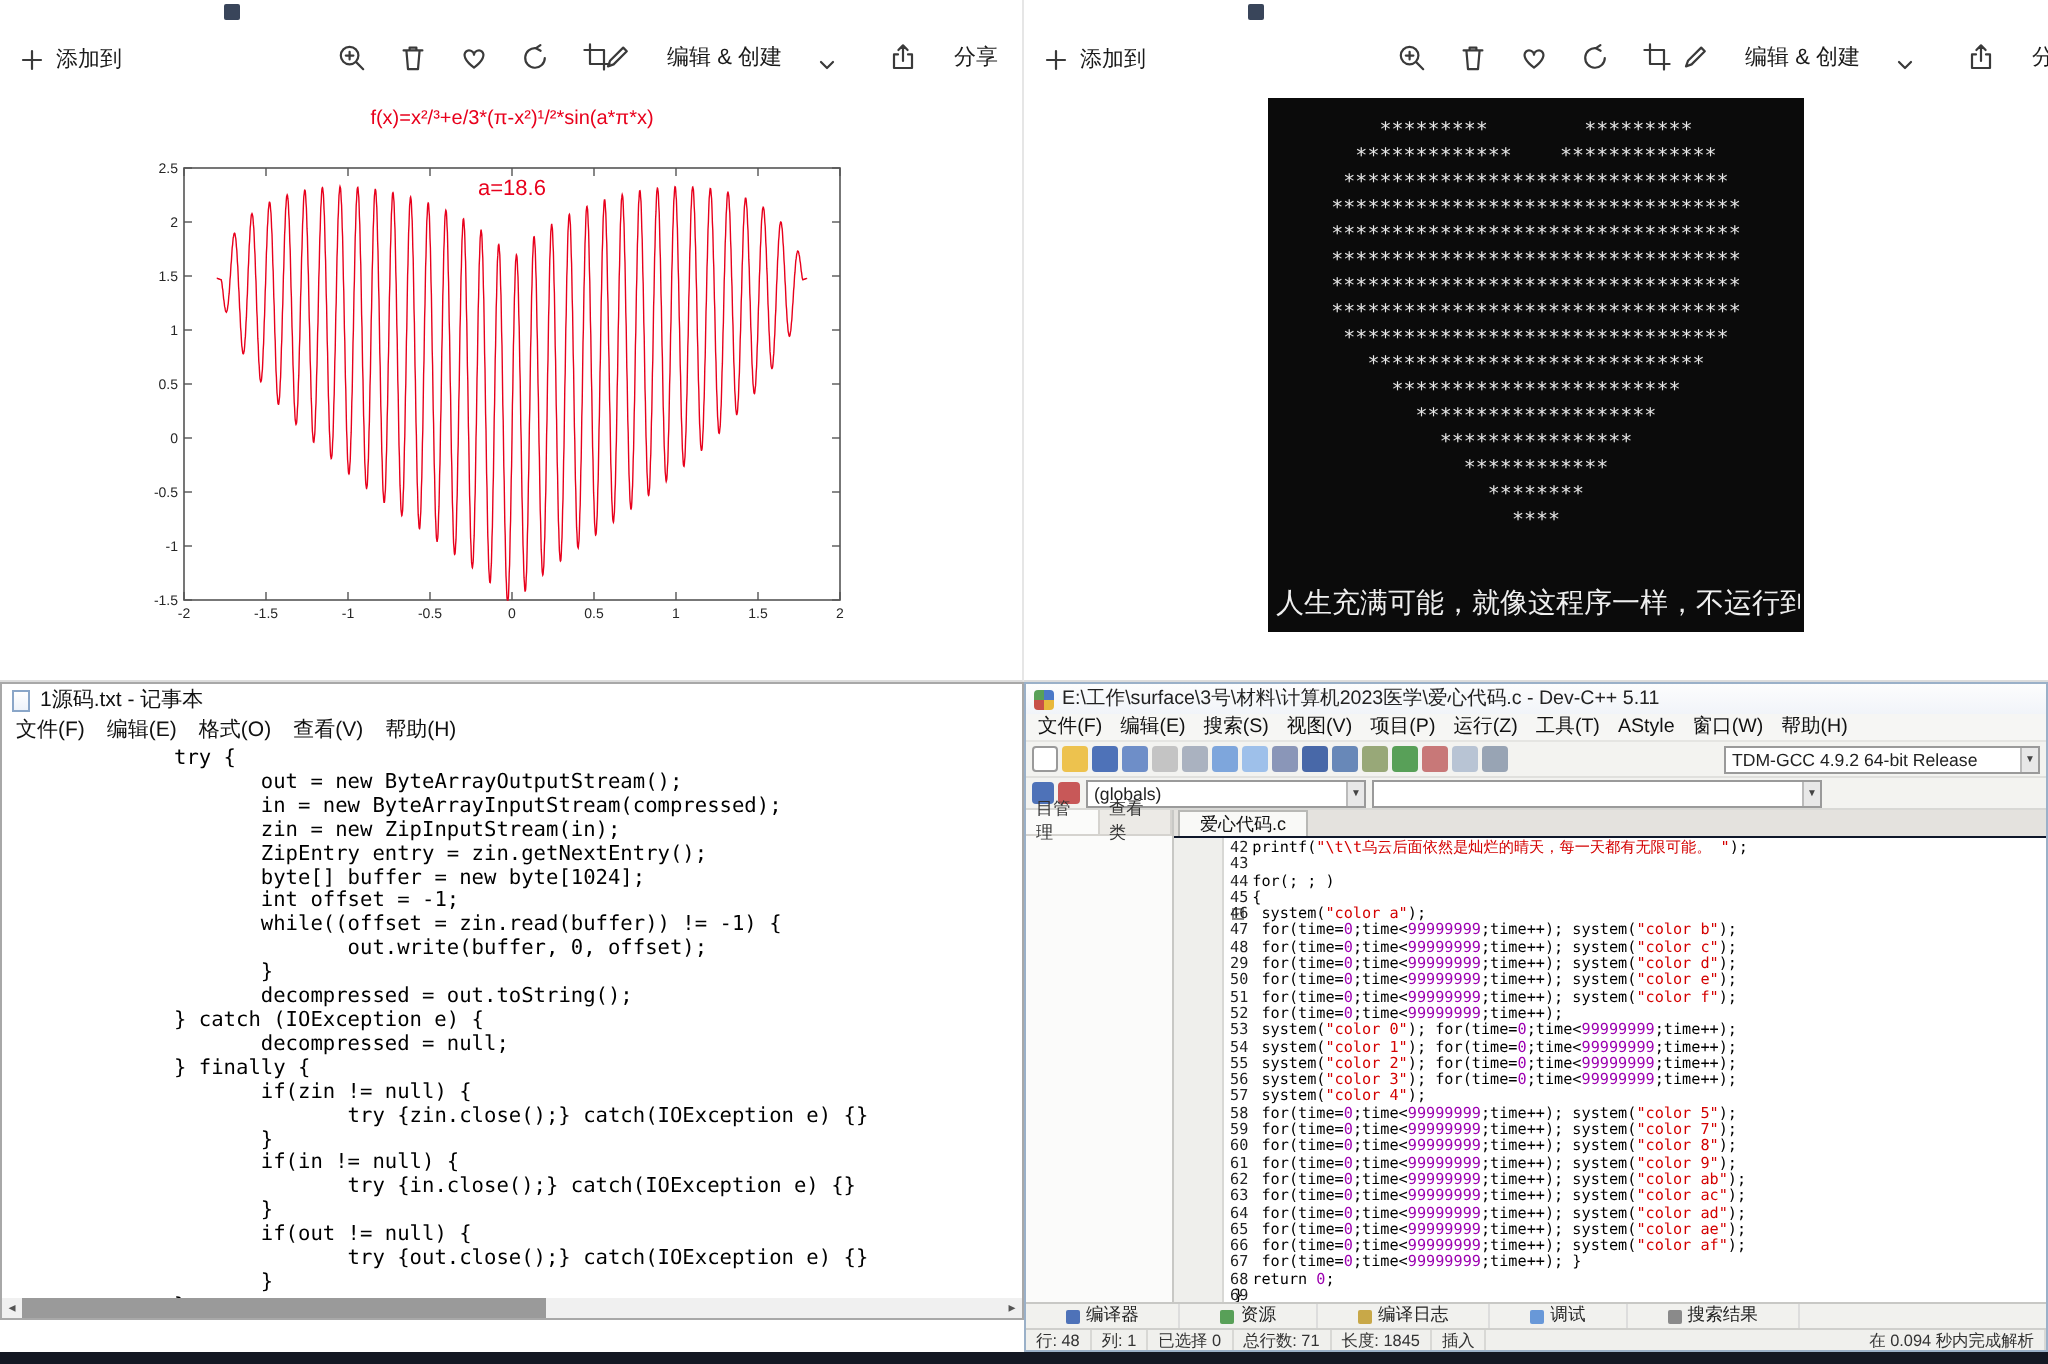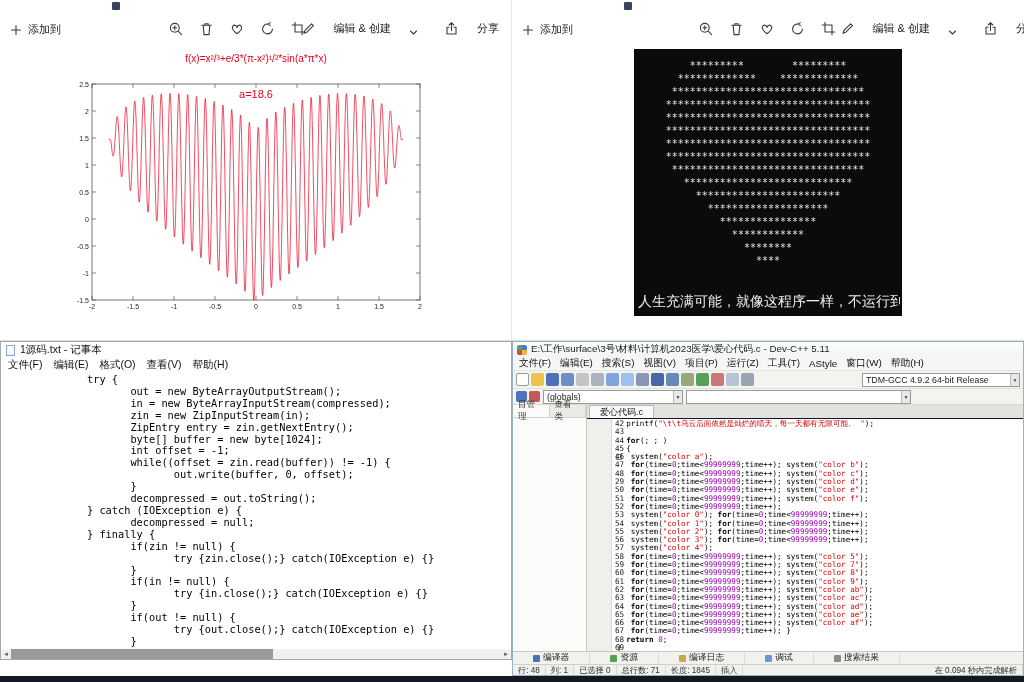--- a/index.html
+++ b/index.html
@@ -70,21 +70,21 @@
   #dc-filetabs{height:14px;background:#e4e2de;display:flex;align-items:flex-end;border-bottom:1px solid #0f172a;}
   #dc-filetab{background:#f9f9f7;border:1px solid #b8b8b5;border-bottom:none;padding:0 10px;height:13px;display:flex;align-items:center;margin-left:2px;font-size:9px;color:#111;}
   #dc-code{flex:1;display:flex;background:#fff;min-height:0;overflow:hidden;font-family:"DejaVu Sans Mono",monospace;font-size:7.6px;line-height:8.3px;}
   #dc-gutter{width:25px;background:#efefec;border-right:1px solid #d8d8d5;color:#222;text-align:right;padding:1px 2px 0 0;}
   .gut-line{height:8.3px;padding-left:28px;}
   .fold{display:inline-block;width:6px;height:6px;border:1px solid #888;background:#fff;font-size:5px;line-height:4px;text-align:center;margin-left:1px;vertical-align:middle;color:#333;}
   #dc-lines{flex:1;padding:1px 0 0 5px;white-space:pre;color:#000;}
   .code-line{height:8.3px;}
   .str{color:#d40000;}
   .num{color:#9c00b0;}
-  .kw{font-weight:bold;}
+  .kw{font-weight:normal;}
   #dc-btabs{height:13px;display:flex;align-items:center;background:#f1f1ee;border-top:1px solid #c8c8c5;font-size:8.8px;color:#222;}
   .btab{height:100%;display:flex;align-items:center;gap:3px;padding:0 20px;border-right:1px solid #ddd;}
   .btab-ico{width:7px;height:7px;border-radius:1px;}
   .bi0{background:#4e72b8;}.bi1{background:#58a058;}.bi2{background:#c8a848;}.bi3{background:#6898d8;}.bi4{background:#8a8a8a;}
   #dc-status{height:11px;display:flex;background:#f0f0ed;border-top:1px solid #cfcfcc;font-size:8.2px;color:#333;}
   .status-seg{display:flex;align-items:center;padding:0 5px;border-right:1px solid #d8d8d5;white-space:nowrap;}
 
   
   .ico-new-source{background:#fff;border:1px solid #9a9a9a;}
   .ico-open{background:#edc24e;}

